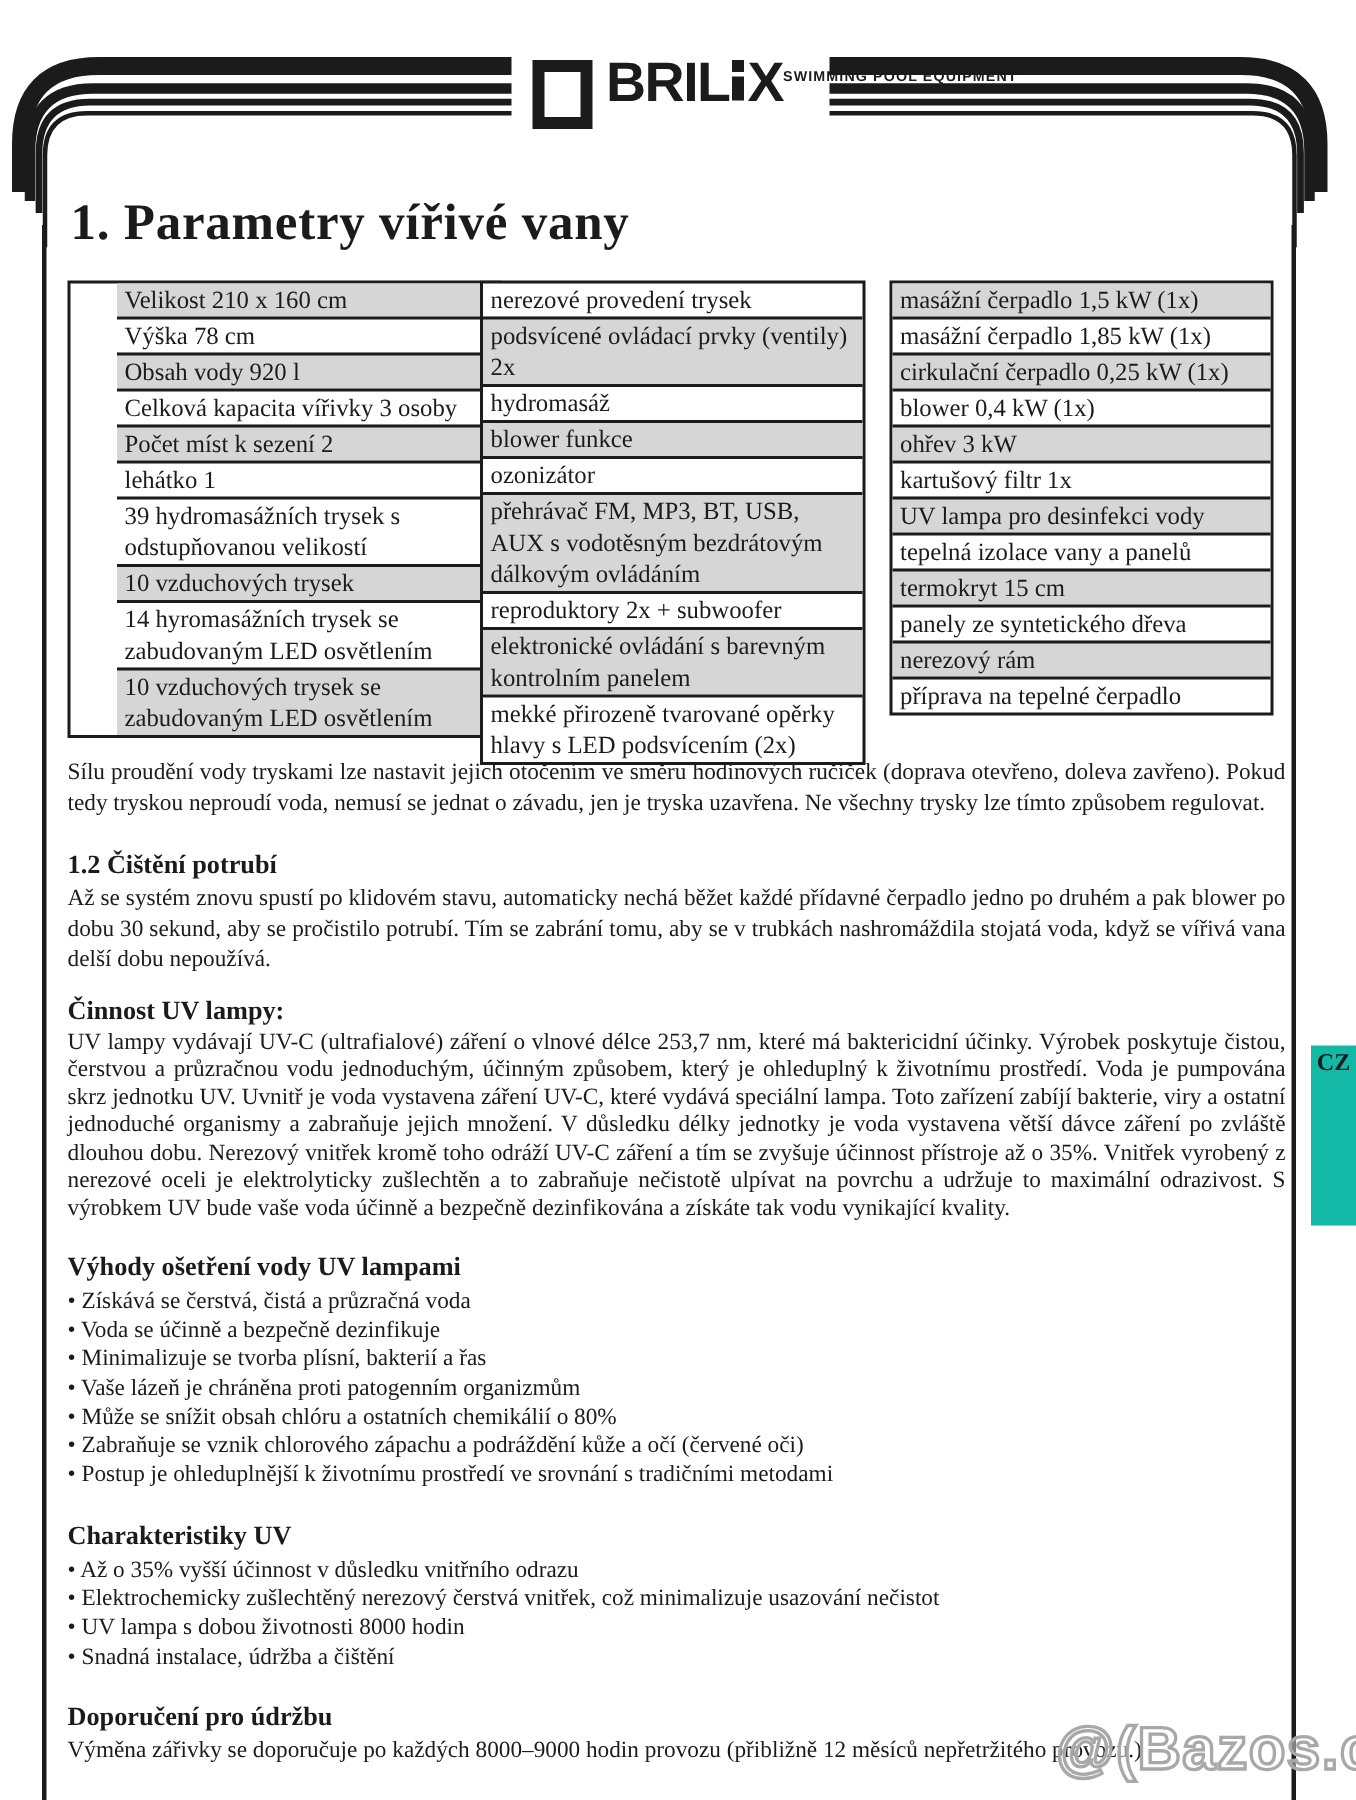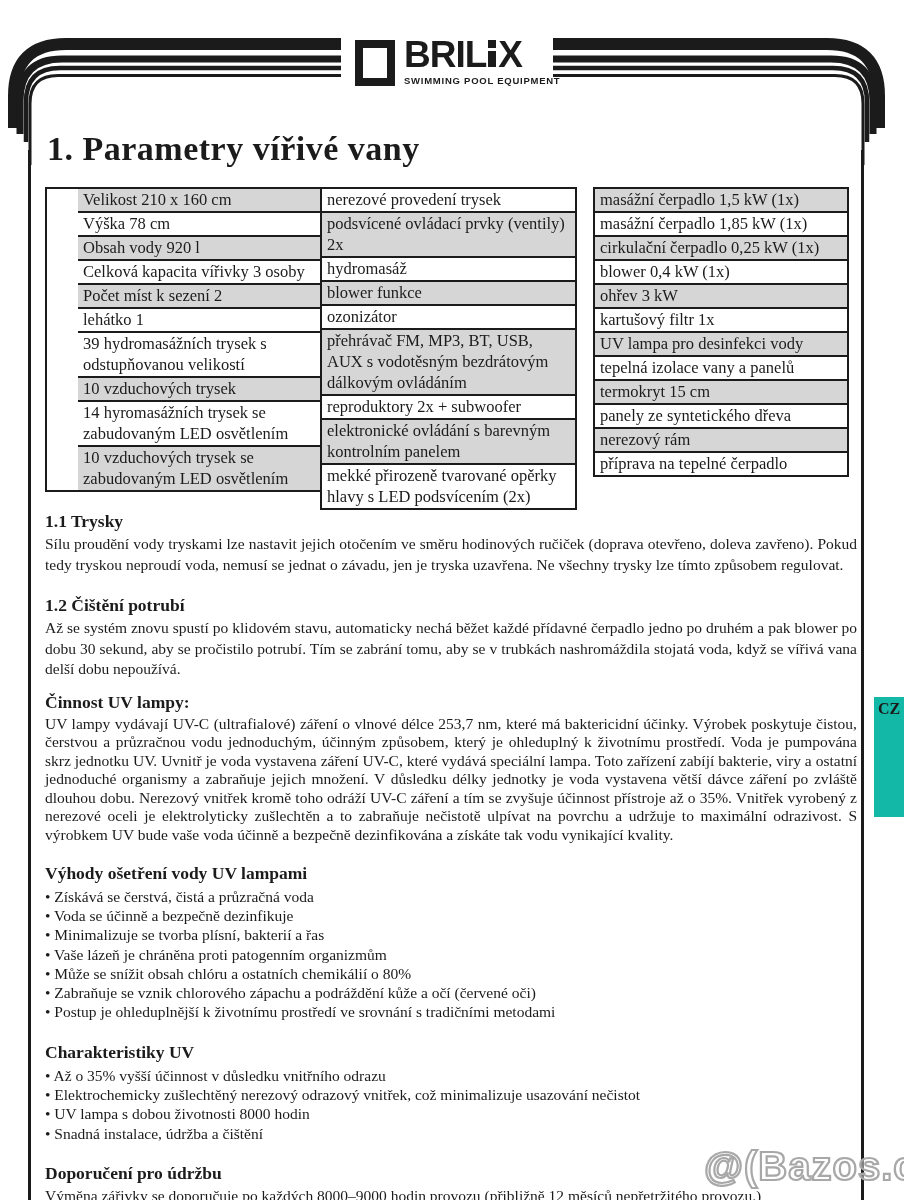--- a/index.html
+++ b/index.html
@@ -8,21 +8,21 @@
     background:#ffffff; overflow:hidden;
     font-family:"Liberation Serif", serif; color:#1b1b1b;
   }
   
   .frame-svg { position:absolute; left:0; top:0; }
   .border-left  { position:absolute; left:28px;  top:150px; width:3px; height:1050px; background:#1b1b1b; }
   .border-right { position:absolute; left:861px; top:150px; width:3px; height:1050px; background:#1b1b1b; }
   
   .logo { position:absolute; left:355px; top:40px; display:flex; align-items:flex-start; }
   .logo-square { width:24px; height:30px; border:8px solid #1b1b1b; background:#fff; margin-right:9px; }
-  .logo-textcol { display:flex; flex-direction:column; }
+  .logo-textcol { display:flex; flex-direction:row; }
   .logo-brand { font-family:"Liberation Sans", sans-serif; font-weight:bold; font-size:37px; line-height:28px; letter-spacing:-1px; white-space:nowrap; }
   .bx-i { display:inline-block; width:8px; height:27px; position:relative; margin:0 2px; }
   .bx-i .dot  { position:absolute; left:0; top:0;   width:8px; height:8px;  background:#1b1b1b; }
   .bx-i .stem { position:absolute; left:0; top:11px; width:8px; height:16px; background:#1b1b1b; }
   .logo-sub { font-family:"Liberation Sans", sans-serif; font-weight:bold; font-size:9.5px; letter-spacing:0.75px; margin-top:6px; white-space:nowrap; }
   
   .page-title { position:absolute; left:47px; top:130px; font-size:34px; font-weight:bold; letter-spacing:0.5px; }
   
   .spec-table { position:absolute; top:187px; border:2px solid #1b1b1b; background:#fff; font-size:16.5px; line-height:21px; }
   .spec-col1 { left:45px;  width:254px;padding-left:31px; }
@@ -112,21 +112,20 @@
     <div class="spec-row shaded">UV lampa pro desinfekci vody</div>
     <div class="spec-row">tepelná izolace vany a panelů</div>
     <div class="spec-row shaded">termokryt 15 cm</div>
     <div class="spec-row">panely ze syntetického dřeva</div>
     <div class="spec-row shaded">nerezový rám</div>
     <div class="spec-row">příprava na tepelné čerpadlo</div>
   </div>
 
   <div class="sections">
 
-    <p class="sec-h mt8">1.1 Trysky</p>
     <p class="sec-body">Sílu proudění vody tryskami lze nastavit jejich otočením ve směru hodinových ručiček (doprava otevřeno, doleva zavřeno). Pokud tedy tryskou neproudí voda, nemusí se jednat o závadu, jen je tryska uzavřena. Ne všechny trysky lze tímto způsobem regulovat.</p>
 
     <p class="sec-h mt20">1.2 Čištění potrubí</p>
     <p class="sec-body">Až se systém znovu spustí po klidovém stavu, automaticky nechá běžet každé přídavné čerpadlo jedno po druhém a pak blower po dobu 30 sekund, aby se pročistilo potrubí. Tím se zabrání tomu, aby se v trubkách nashromáždila stojatá voda, když se vířivá vana delší dobu nepoužívá.</p>
 
     <p class="sec-h mt12">Činnost UV lampy:</p>
     <p class="sec-body tight">UV lampy vydávají UV-C (ultrafialové) záření o vlnové délce 253,7 nm, které má baktericidní účinky. Výrobek poskytuje čistou, čerstvou a průzračnou vodu jednoduchým, účinným způsobem, který je ohleduplný k životnímu prostředí. Voda je pumpována skrz jednotku UV. Uvnitř je voda vystavena záření UV-C, které vydává speciální lampa. Toto zařízení zabíjí bakterie, viry a ostatní jednoduché organismy a zabraňuje jejich množení. V důsledku délky jednotky je voda vystavena větší dávce záření po zvláště dlouhou dobu. Nerezový vnitřek kromě toho odráží UV-C záření a tím se zvyšuje účinnost přístroje až o 35%. Vnitřek vyrobený z nerezové oceli je elektrolyticky zušlechtěn a to zabraňuje nečistotě ulpívat na povrchu a udržuje to maximální odrazivost. S výrobkem UV bude vaše voda účinně a bezpečně dezinfikována a získáte tak vodu vynikající kvality.</p>
 
     <p class="sec-h mt18">Výhody ošetření vody UV lampami</p>
     <div class="bullets">
@@ -135,21 +134,21 @@
       <p class="bullet">• Minimalizuje se tvorba plísní, bakterií a řas</p>
       <p class="bullet">• Vaše lázeň je chráněna proti patogenním organizmům</p>
       <p class="bullet">• Může se snížit obsah chlóru a ostatních chemikálií o 80%</p>
       <p class="bullet">• Zabraňuje se vznik chlorového zápachu a podráždění kůže a očí (červené oči)</p>
       <p class="bullet">• Postup je ohleduplnější k životnímu prostředí ve srovnání s tradičními metodami</p>
     </div>
 
     <p class="sec-h mt20">Charakteristiky UV</p>
     <div class="bullets">
       <p class="bullet">• Až o 35% vyšší účinnost v důsledku vnitřního odrazu</p>
-      <p class="bullet">• Elektrochemicky zušlechtěný nerezový odrazový vnitřek, což minimalizuje usazování nečistot</p>
+      <p class="bullet">• Elektrochemicky zušlechtěný nerezový čerstvá vnitřek, což minimalizuje usazování nečistot</p>
       <p class="bullet">• UV lampa s dobou životnosti 8000 hodin</p>
       <p class="bullet">• Snadná instalace, údržba a čištění</p>
     </div>
 
     <p class="sec-h mt20">Doporučení pro údržbu</p>
     <p class="sec-body">Výměna zářivky se doporučuje po každých 8000–9000 hodin provozu (přibližně 12 měsíců nepřetržitého provozu.)</p>
 
   </div>
 
   <div class="lang-tab">CZ</div>

